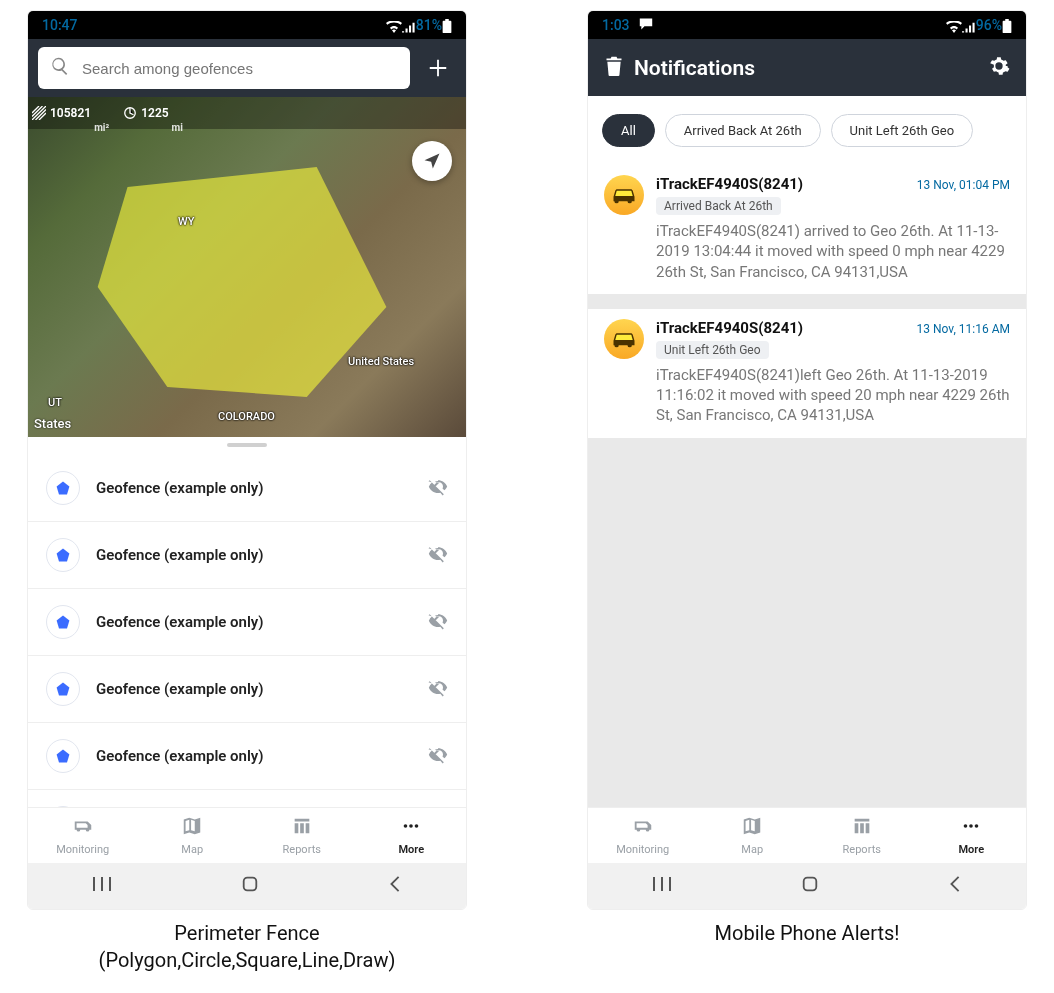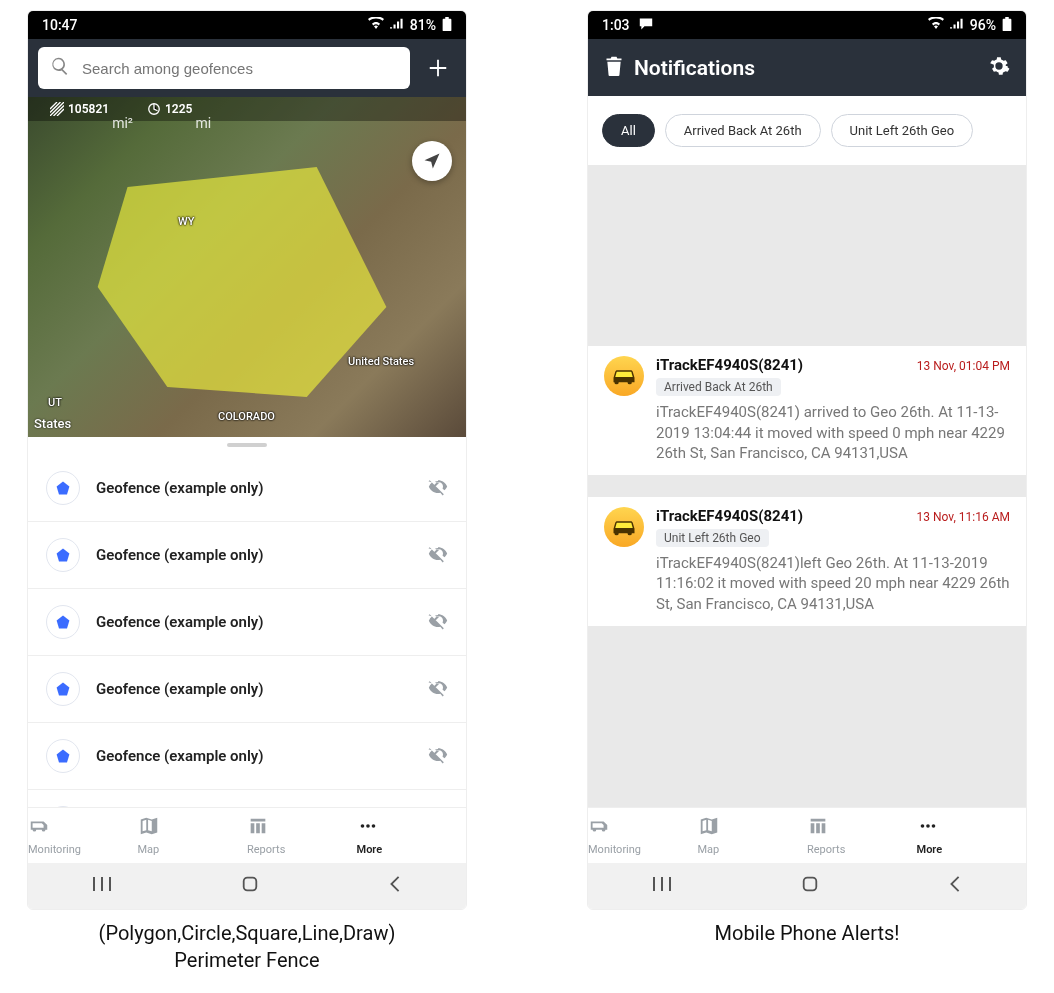--- a/index.html
+++ b/index.html
@@ -34,29 +34,29 @@
     font-size: 20px;
     color: #111;
     padding: 10px 0 0 0;
     line-height: 1.35;
   }
 
   
   .status-bar {
     height: 28px;
     background: #000;
-    color: #ffffff;
+    color: #0369a1;
     display: flex;
     align-items: center;
     justify-content: space-between;
     padding: 0 14px;
     font-size: 14px;
     font-weight: 500;
   }
-  .status-right { display: flex; align-items: flex-start; gap: 6px; }
+  .status-right { display: flex; align-items: flex-end; }
   .status-icon { display: inline-flex; }
 
   
   .gf-header {
     background: #2a313b;
     padding: 8px 10px;
     display: flex;
     align-items: center;
     gap: 10px;
     justify-content: space-between;
@@ -101,31 +101,31 @@
   .map-text {
     position: absolute;
     color: #fff;
     font-size: 11px;
     text-shadow: 0 0 2px #000, 0 0 2px #000;
     font-weight: 500;
   }
   .map-overlay {
     position: absolute;
     top: 0; left: 0; right: 0;
-    height: 24px;
+    height: 32px;
     background: rgba(0,0,0,0.35);
     color: #fff;
     display: flex;
     align-items: center;
     gap: 14px;
-    padding: 0 22px;
+    padding: 0 4px;
     font-size: 12px;
     font-weight: 600;
   }
-  .map-overlay .unit { font-weight: 400; opacity: .85; font-size: 14px; margin-top: 28px; }
+  .map-overlay .unit { font-weight: 700; opacity: .85; font-size: 10px; margin-top: 28px; }
   .hatch-icon, .circ-icon { display:inline-flex; margin-right:4px;}
   .locate-btn {
     position: absolute;
     top: 44px; right: 14px;
     width: 40px; height: 40px;
     border-radius: 50%;
     background: #fff;
     box-shadow: 0 2px 6px rgba(0,0,0,.3);
     display: flex; align-items: center; justify-content: center;
     cursor: pointer;
@@ -174,21 +174,21 @@
   
   .bottom-nav {
     height: 56px;
     border-top: 1px solid #eee;
     display: flex;
   }
   .bn-item {
     flex:1;
     display:flex;
     flex-direction:column;
-    align-items:flex-start;
+    align-items:center;
     justify-content:center;
     gap:6px;
     font-size:11px;
     color:#9aa0a6;
     cursor:pointer;
   }
   .bn-item.active { color:#222; font-weight:600;}
   .bn-item svg { width:22px; height:22px;}
   .soft-keys {
     height: 46px;
@@ -225,37 +225,36 @@
     white-space:nowrap;
   }
   .chip.active {
     background:#2a313b; color:#fff; border-color:#2a313b;
   }
   .notif-list {
     flex:1;
     background:#e9e9e9;
     display:flex;
     flex-direction:column;
-    gap:22px;
-    justify-content:center;
+    gap:15px;
   }
   .notif-card {
     background:#fff;
     padding: 10px 16px 12px 16px;
   }
   .nc-row { display:flex; gap:12px; }
   .car-icon {
     width:40px;height:40px;border-radius:50%;
     background: linear-gradient(#ffd54f,#f9a825);
     flex-shrink:0;
     display:flex;align-items:center;justify-content:center;
   }
   .nc-main { flex:1; }
   .nc-title { font-weight:700; font-size:15px; color:#111; }
-  .nc-time { font-size:12px; color:#b91c1c; }
+  .nc-time { font-size:12px; color:#0369a1; }
   .nc-tag {
     display:inline-block;
     background:#eef0f3;
     border-radius:4px;
     font-size:12px;
     color:#555;
     padding:2px 8px;
     margin-top:4px;
   }
   .nc-body {
@@ -469,22 +468,22 @@
       </span>
       <span>
         <svg width="14" height="18" viewBox="0 0 14 20">
             <path fill="none" stroke="#555" stroke-width="2" d="M11 2L3 10l8 8"></path>
           </svg>
       </span>
     </div>
 
   </div>
   <div class="caption">
+    <div>Perimeter Fence</div>
     <div>(Polygon,Circle,Square,Line,Draw)</div>
-    <div>Perimeter Fence</div>
   </div>
 </div>
 
 <div class="phone">
   <div class="phone-body">
 
     <div class="status-bar">
       <span style="display:flex;align-items:center;gap:8px">
         <span>1:03</span>
         <span>

